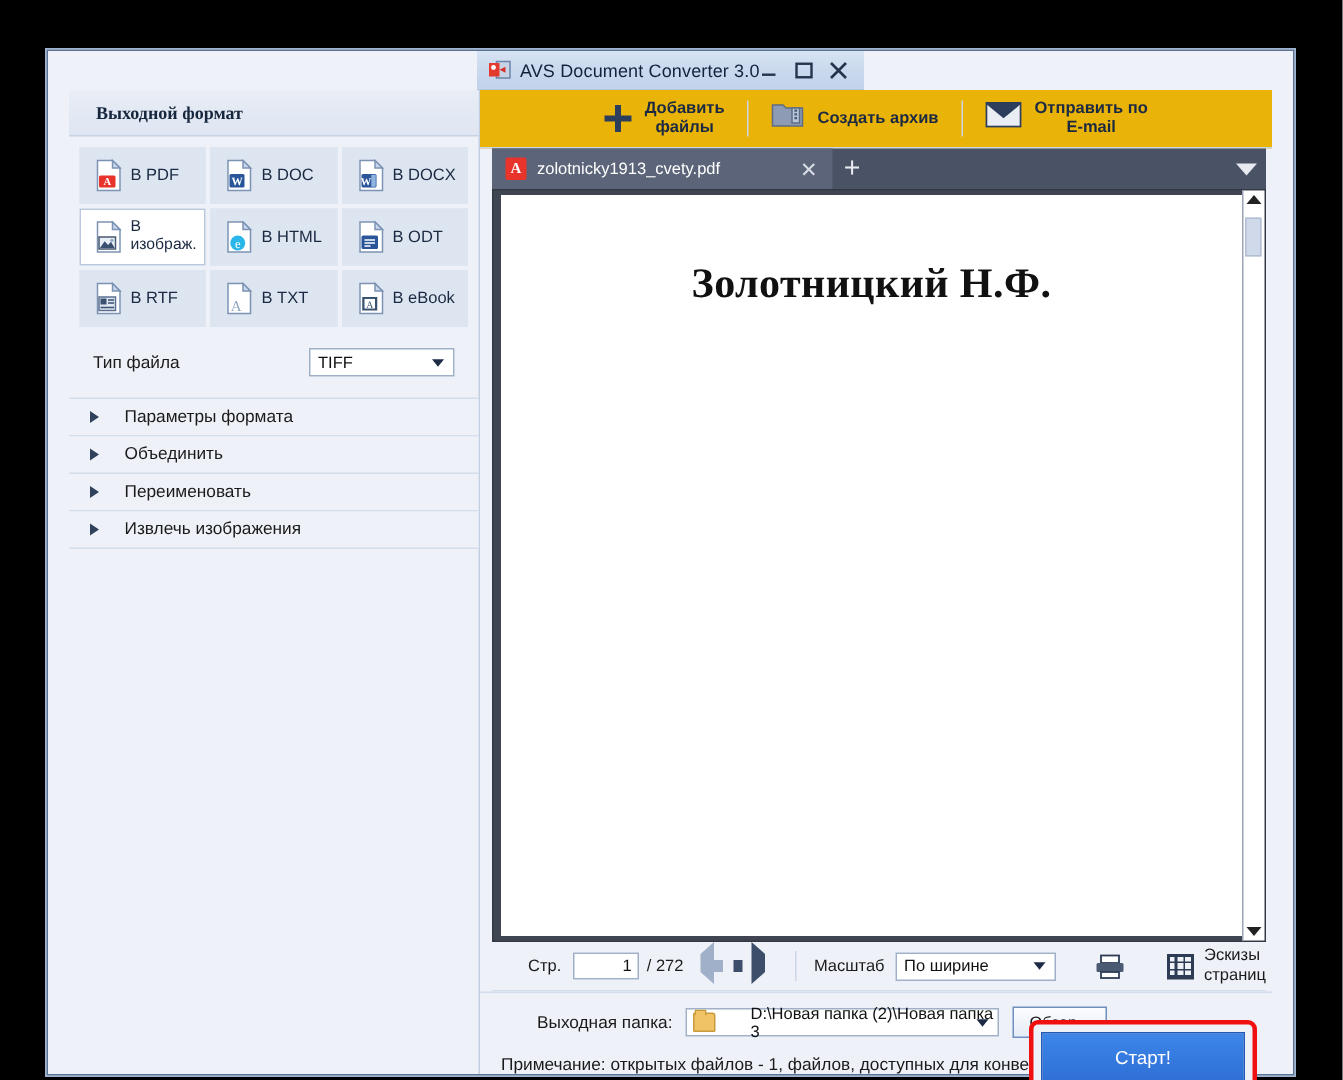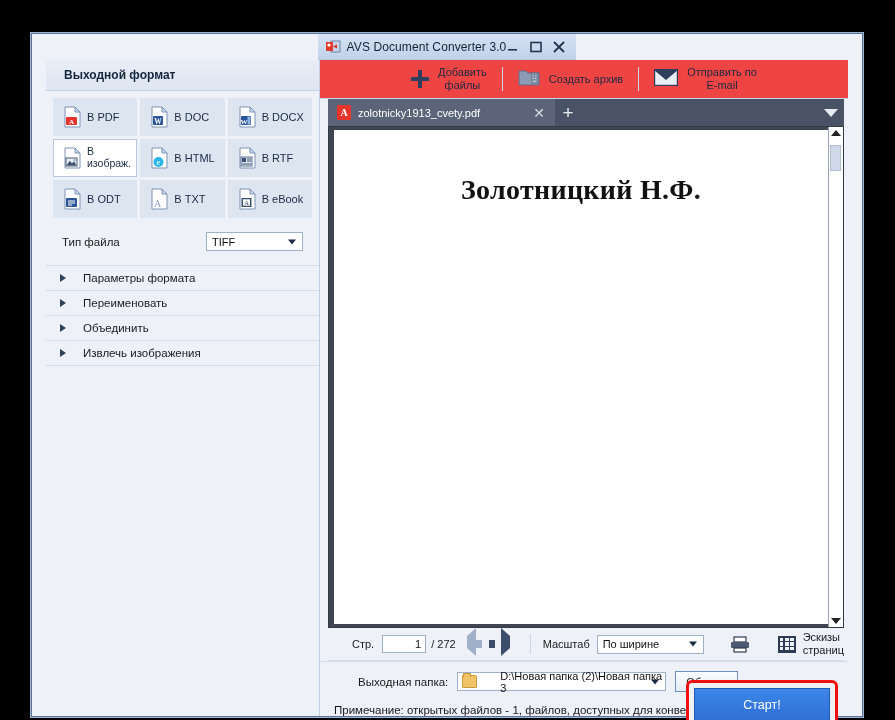--- a/index.html
+++ b/index.html
@@ -47,21 +47,21 @@
   
   .left{
     width:273px;flex:0 0 273px;background:#eef1f7;
     border-right:1px solid #c2cfe2;display:flex;flex-direction:column;
   }
   .left-head{
     height:30px;flex:0 0 30px;
     background:linear-gradient(to bottom,#e8edf6,#dfe6f2);
     border-bottom:1px solid #c7d4e6;
     display:flex;align-items:center;padding-left:18px;
-    font-size:12px;font-weight:bold;color:#16263d;
+    font-size:12px;font-weight:bold;color:#16263d;font-family:Liberation Serif, serif;
   }
   .fmt-grid{display:grid;grid-template-columns:repeat(3,1fr);gap:3px;padding:7px 7px 0 7px;}
   .fmt-btn{
     height:38px;background:#dde5f1;border:1px solid #dde5f1;
     display:flex;align-items:center;justify-content:flex-start;gap:5px;
     padding-left:9px;font-size:11px;color:#1b2a42;cursor:pointer;
     box-sizing:border-box;
   }
   .fmt-btn.active{background:#ffffff;border:1px solid #b9c8de;}
   .fmt-label{line-height:1.12;}
@@ -81,22 +81,22 @@
   .sec{
     height:24px;display:flex;align-items:center;padding-left:14px;gap:11px;
     border-bottom:1px solid #d4ddeb;font-size:11.5px;color:#1a1a1a;cursor:pointer;
     background:#eef1f7;
   }
   .tri{width:0;height:0;border-top:4.5px solid transparent;border-bottom:4.5px solid transparent;
     border-left:6px solid #30415c;flex:0 0 6px;}
   
   .right{flex:1;display:flex;flex-direction:column;min-width:0;background:#eef1f7;}
   .toolbar{
-    height:38px;flex:0 0 38px;background:#ef4444;border-bottom:1px solid #c9d6e8;
-    display:flex;align-items:center;justify-content:center;gap:0px;
+    height:38px;flex:0 0 38px;background:#eab308;border-bottom:1px solid #c9d6e8;
+    display:flex;align-items:center;justify-content:center;gap:0px;font-weight:bold;
   }
   .tb-btn{display:flex;align-items:center;gap:9px;padding:0 15px;height:34px;cursor:pointer;}
   .tb-sep{width:1px;height:24px;background:#ccd6e6;}
   .tb-text{font-size:11px;color:#1b2a42;line-height:1.18;text-align:center;}
   .plus-ic{width:18px;height:18px;position:relative;flex:0 0 18px;}
   .plus-ic:before,.plus-ic:after{content:"";position:absolute;background:#2c3e5c;}
   .plus-ic:before{left:7px;top:0;width:4px;height:18px;}
   .plus-ic:after{left:0;top:7px;width:18px;height:4px;}
   
   .viewer{flex:1;display:flex;flex-direction:column;min-height:0;padding:0 4px 0 8px;}
@@ -308,38 +308,38 @@
             </svg>
           </span>
           <span class="fmt-label">В HTML</span>
         </div>
 
         <div class="fmt-btn">
           <span class="doc-ic">
             <svg width="19" height="22" viewBox="0 0 19 22">
               <path d="M2 1 h10 l5 5 v15 h-15 z" fill="#fff" stroke="#7d93b4"></path>
               <path d="M12 1 l5 5 h-5 z" fill="#c9d8ec" stroke="#7d93b4"></path>
+              <rect x="3" y="10" width="11" height="9" fill="#2a5699" rx="1"></rect>
+              <path d="M5 13 h7 M5 15 h7 M5 17 h4" stroke="#fff" stroke-width="1.1"></path>
+            </svg>
+          </span>
+          <span class="fmt-label">В ODT</span>
+        </div>
+
+        <div class="fmt-btn">
+          <span class="doc-ic">
+            <svg width="19" height="22" viewBox="0 0 19 22">
+              <path d="M2 1 h10 l5 5 v15 h-15 z" fill="#fff" stroke="#7d93b4"></path>
+              <path d="M12 1 l5 5 h-5 z" fill="#c9d8ec" stroke="#7d93b4"></path>
               <rect x="3" y="10" width="11" height="9" fill="#dfe7f2" stroke="#5b7090"></rect>
               <rect x="4" y="11" width="4" height="4" fill="#39506f"></rect>
               <path d="M9 12 h4 M9 14 h4 M4 17 h9" stroke="#39506f" stroke-width="1"></path>
             </svg>
           </span>
           <span class="fmt-label">В RTF</span>
-        </div>
-
-        <div class="fmt-btn">
-          <span class="doc-ic">
-            <svg width="19" height="22" viewBox="0 0 19 22">
-              <path d="M2 1 h10 l5 5 v15 h-15 z" fill="#fff" stroke="#7d93b4"></path>
-              <path d="M12 1 l5 5 h-5 z" fill="#c9d8ec" stroke="#7d93b4"></path>
-              <rect x="3" y="10" width="11" height="9" fill="#2a5699" rx="1"></rect>
-              <path d="M5 13 h7 M5 15 h7 M5 17 h4" stroke="#fff" stroke-width="1.1"></path>
-            </svg>
-          </span>
-          <span class="fmt-label">В ODT</span>
         </div>
 
         <div class="fmt-btn">
           <span class="doc-ic">
             <svg width="19" height="22" viewBox="0 0 19 22">
               <path d="M2 1 h10 l5 5 v15 h-15 z" fill="#fff" stroke="#7d93b4"></path>
               <path d="M12 1 l5 5 h-5 z" fill="#c9d8ec" stroke="#7d93b4"></path>
               <text x="7.5" y="19" font-size="10" fill="#8fa6c4" text-anchor="middle" font-family="Liberation Serif, serif">A</text>
             </svg>
           </span>
@@ -368,25 +368,25 @@
         </span>
       </div>
 
       <div class="sections">
         <div class="sec">
           <i class="tri"></i>
           <span>Параметры формата</span>
         </div>
         <div class="sec">
           <i class="tri"></i>
-          <span>Переименовать</span>
+          <span>Объединить</span>
         </div>
         <div class="sec">
           <i class="tri"></i>
-          <span>Объединить</span>
+          <span>Переименовать</span>
         </div>
         <div class="sec">
           <i class="tri"></i>
           <span>Извлечь изображения</span>
         </div>
       </div>
     </div>
 
     <div class="right">
 

